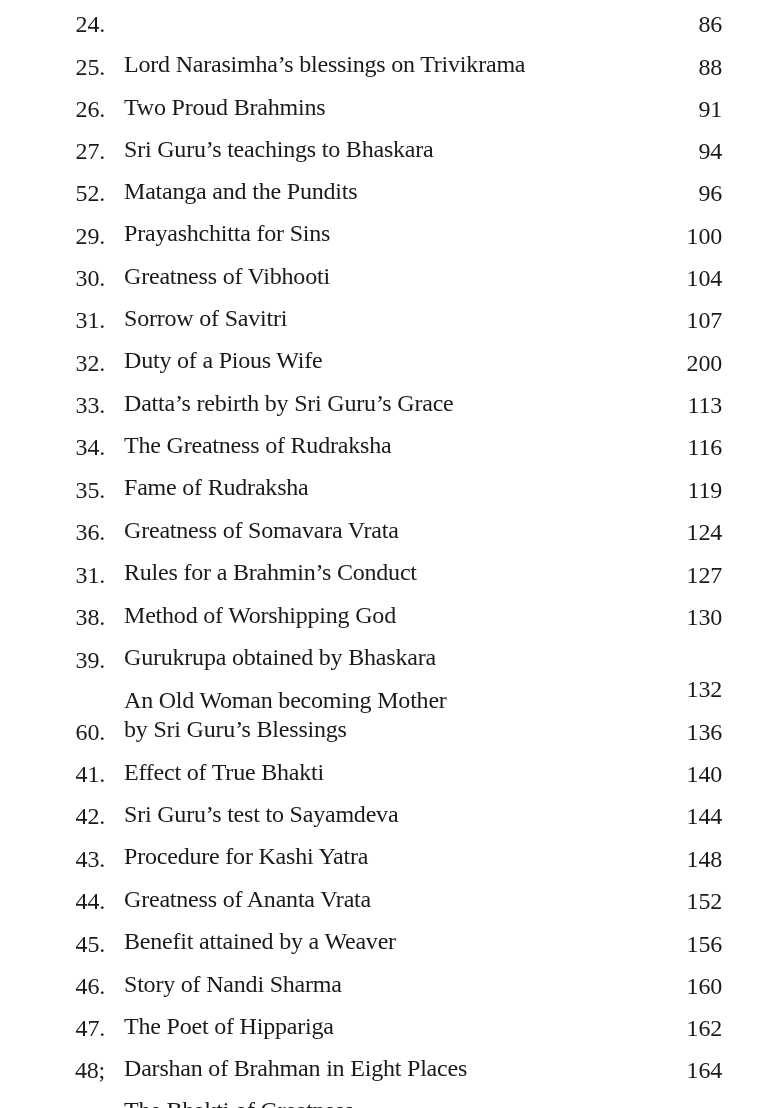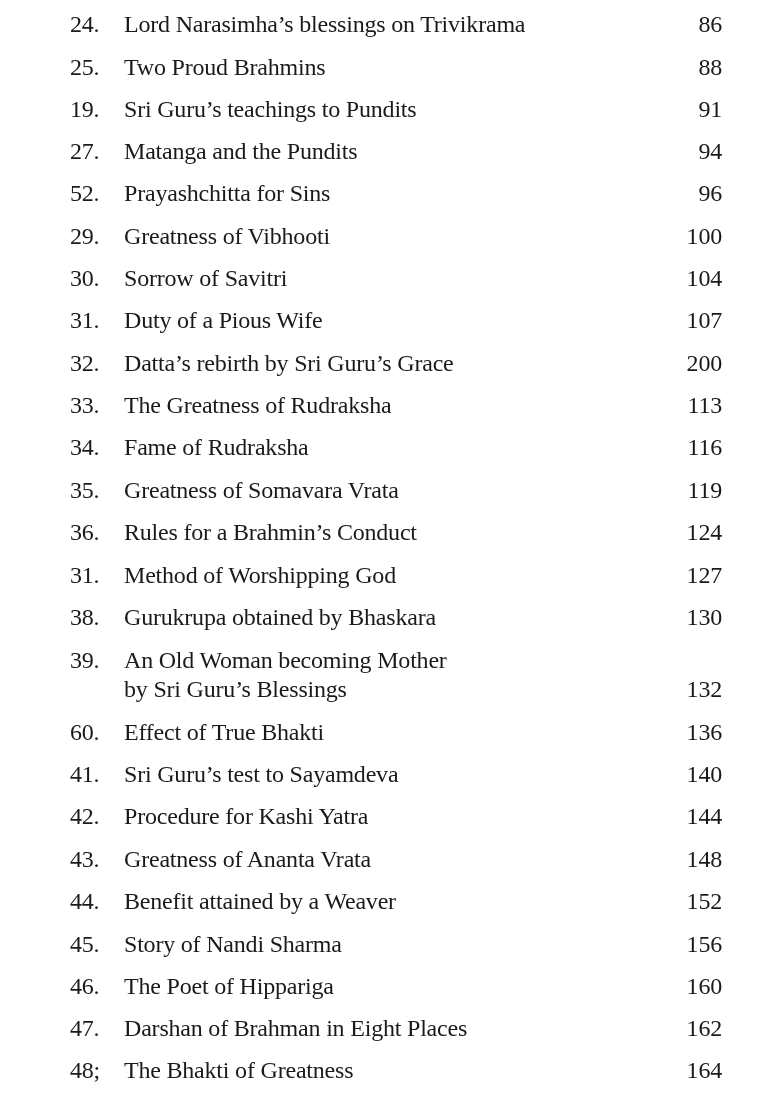--- a/index.html
+++ b/index.html
@@ -24,28 +24,29 @@
     .entry {
       position: absolute;
       left: 0;
       width: 780px;
       font-size: 24px;
       line-height: 29px;
       letter-spacing: -0.2px;
     }
     .num {
       position: absolute;
-      left: 70px;
+      left: 55px;
       width: 50px;
-      text-align: left;
+      text-align: right;
     }
     .title {
       position: absolute;
       left: 124px;
       white-space: pre;
+      margin-top: 40px;
     }
     .page {
       position: absolute;
       right: 58px;
       text-align: center;
     }
   </style>
 </head>
 <body>
 
@@ -57,22 +58,22 @@
     <span class="page">86</span>
   </div>
 
   <div class="entry" style="top:53px;">
     <span class="num">25.</span>
     <span class="title">Two Proud Brahmins</span>
     <span class="page">88</span>
   </div>
 
   <div class="entry" style="top:95px;">
-    <span class="num">19.</span>
-    <span class="title">Sri Guru’s teachings to Pundits</span>
+    <span class="num">26.</span>
+    <span class="title">Sri Guru’s teachings to Bhaskara</span>
     <span class="page">91</span>
   </div>
 
   <div class="entry" style="top:137px;">
     <span class="num">27.</span>
     <span class="title">Matanga and the Pundits</span>
     <span class="page">94</span>
   </div>
 
   <div class="entry" style="top:179px;">

